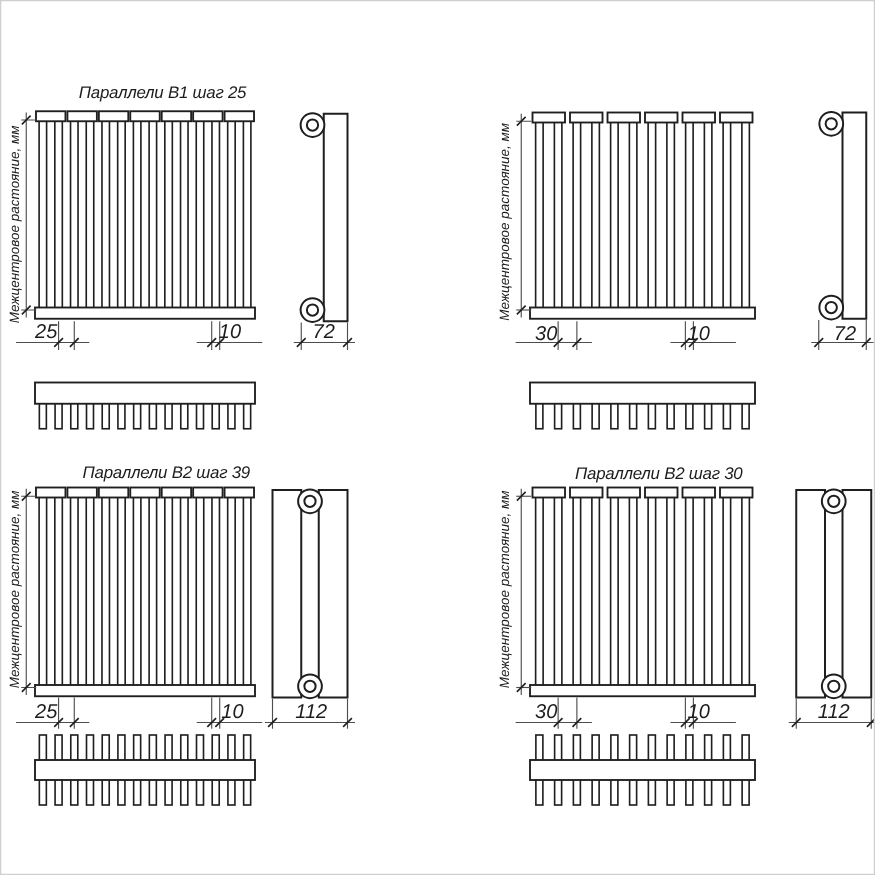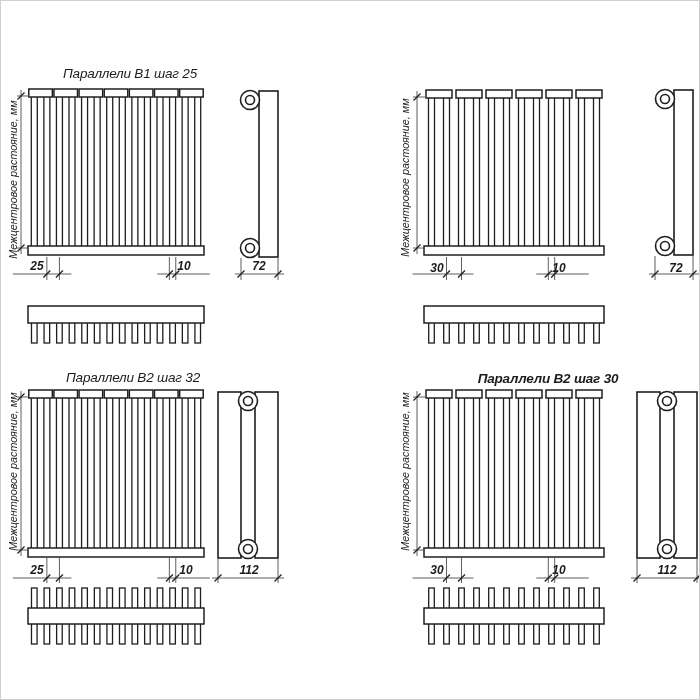--- a/index.html
+++ b/index.html
@@ -5,21 +5,21 @@
   html,body{margin:0;padding:0;background:#fff;}
   #canvas{
     position:relative;width:700px;height:700px;background:#ffffff;
     box-sizing:border-box;border:1px solid #cfcfcf;overflow:hidden;
     font-family:"Liberation Sans","DejaVu Sans",sans-serif;
   }
   #drawing{position:absolute;left:0;top:0;}
   .txt{position:absolute;color:#1c1c1c;font-style:italic;white-space:nowrap;
        display:flex;align-items:center;justify-content:center;}
   .title{width:190px;height:17px;font-size:13.5px;letter-spacing:-0.2px;font-weight:500;}
-  .dim{width:46px;height:15px;font-size:12px;font-weight:bold;}
+  .dim{width:46px;height:15px;font-size:16px;}
   .axis{width:176px;height:13px;font-size:10.8px;transform:rotate(-90deg);}
 </style>
 </head>
 <body>
 
 <div id="canvas">
   <svg id="drawing" width="700" height="700">
       <g>
         <g>
           <rect x="30.285714285714285" y="94" width="6" height="152" fill="#fff" stroke="#1f1f1f" stroke-width="1.3"></rect>
@@ -332,24 +332,24 @@
   <div class="txt axis" id="axis-0" style="left: -77px; top: 171.5px;">Межцентровое растояние, мм</div>
   <div class="txt dim" id="dim-step-0" style="left: 13px; top: 257.5px;">25</div>
   <div class="txt dim" id="dim-tube-0" style="left: 160px; top: 257.5px;">10</div>
   <div class="txt dim" id="dim-depth-0" style="left: 235px; top: 257.5px;">72</div>
 
   <div class="txt axis" id="axis-1" style="left: 315px; top: 169.5px;">Межцентровое растояние, мм</div>
   <div class="txt dim" id="dim-step-1" style="left: 413px; top: 259.5px;">30</div>
   <div class="txt dim" id="dim-tube-1" style="left: 535px; top: 259.5px;">10</div>
   <div class="txt dim" id="dim-depth-1" style="left: 652px; top: 259.5px;">72</div>
 
-  <div class="txt title" id="title-2" style="left: 37px; top: 367.5px;">Параллели В2 шаг 32</div>
+  <div class="txt title" id="title-2" style="left: 37px; top: 367.5px;">Параллели В2 шаг 39</div>
   <div class="txt axis" id="axis-2" style="left: -77px; top: 463.5px;">Межцентровое растояние, мм</div>
   <div class="txt dim" id="dim-step-2" style="left: 13px; top: 561.5px;">25</div>
   <div class="txt dim" id="dim-tube-2" style="left: 162px; top: 561.5px;">10</div>
   <div class="txt dim" id="dim-depth-2" style="left: 225px; top: 561.5px;">112</div>
 
-  <div class="txt title" id="title-3" style="left: 452px; top: 368.5px; font-weight: bold;">Параллели В2 шаг 30</div>
+  <div class="txt title" id="title-3" style="left: 431px; top: 368.5px;">Параллели В2 шаг 30</div>
   <div class="txt axis" id="axis-3" style="left: 315px; top: 463.5px;">Межцентровое растояние, мм</div>
   <div class="txt dim" id="dim-step-3" style="left: 413px; top: 561.5px;">30</div>
   <div class="txt dim" id="dim-tube-3" style="left: 535px; top: 561.5px;">10</div>
   <div class="txt dim" id="dim-depth-3" style="left: 643px; top: 561.5px;">112</div>
 </div>
 
 </body></html>

